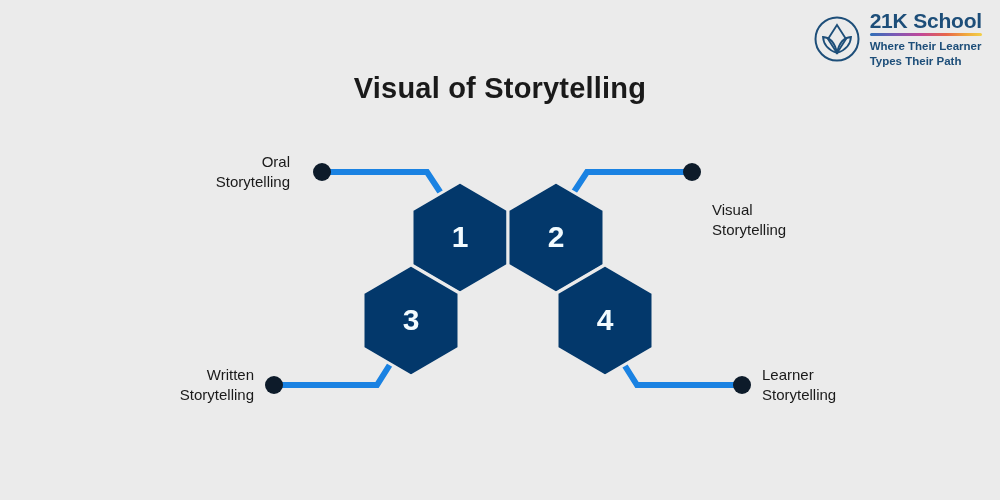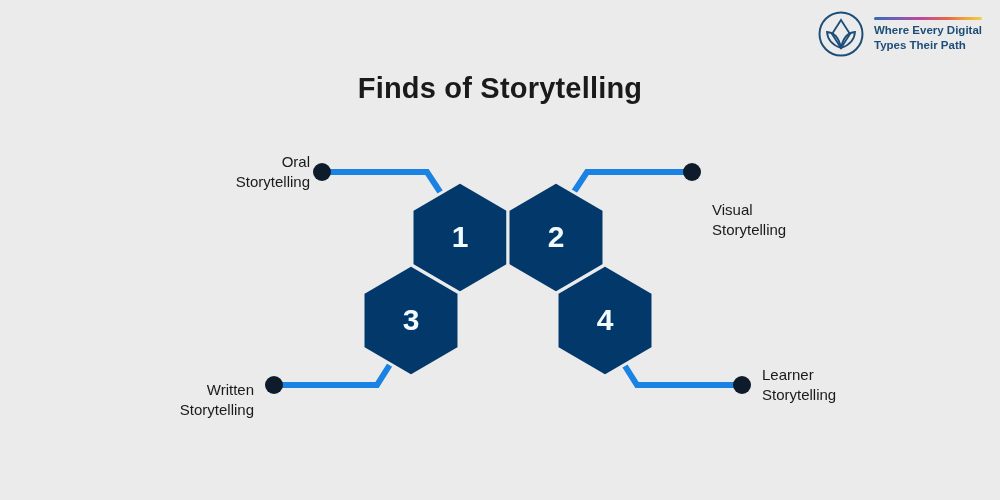--- a/index.html
+++ b/index.html
@@ -111,29 +111,30 @@
 <div id="stage">
 
   <div id="logo">
     <svg id="logo-mark" viewBox="0 0 48 48">
       <circle cx="24" cy="24" r="21.5" fill="none" stroke="#1d4e79" stroke-width="2"></circle>
       <path d="M24 10 L33 24 L24 38 L15 24 Z" fill="none" stroke="#1d4e79" stroke-width="1.8"></path>
       <path d="M24 38 C15 35 10.5 29 10 22 C17 22.5 22 28 24 38 Z" fill="none" stroke="#1d4e79" stroke-width="1.8"></path>
       <path d="M24 38 C33 35 37.5 29 38 22 C31 22.5 26 28 24 38 Z" fill="none" stroke="#1d4e79" stroke-width="1.8"></path>
     </svg>
     <div id="logo-text">
+      <div id="logo-name">21K School</div>
       <div id="logo-rule"></div>
       <div id="logo-tagline">
-        <div>Where Every Digital</div>
+        <div>Where Their Learner</div>
         <div>Types Their Path</div>
       </div>
     </div>
   </div>
 
-  <div id="title">Finds of Storytelling</div>
+  <div id="title">Visual of Storytelling</div>
 
   <svg id="diagram" viewBox="0 0 1000 500">
 
     <g>
       <path d="M322 172 L427 172 L452 210" fill="none" stroke="#1a82e2" stroke-width="6" stroke-linecap="butt" stroke-linejoin="miter"></path>
       <circle cx="322" cy="172" r="9" fill="#0d1b2a"></circle>
     </g>
 
     <g>
       <path d="M692 172 L587 172 L562 210" fill="none" stroke="#1a82e2" stroke-width="6" stroke-linecap="butt" stroke-linejoin="miter"></path>
@@ -164,31 +165,31 @@
       <path d="M411 265 L459 293 L459 348 L411 376 L363 348 L363 293 Z" fill="#03386b" stroke="#ebebeb" stroke-width="3"></path>
       <text class="hex-num" x="411" y="322">3</text>
     </g>
 
     <g>
       <path d="M605 265 L653 293 L653 348 L605 376 L557 348 L557 293 Z" fill="#03386b" stroke="#ebebeb" stroke-width="3"></path>
       <text class="hex-num" x="605" y="322">4</text>
     </g>
   </svg>
 
-  <div class="callout right-align" style="right:690px; top:152px;">
+  <div class="callout right-align" style="right:710px; top:152px;">
     <div>Oral</div>
     <div>Storytelling</div>
   </div>
 
   <div class="callout left-align" style="left:712px; top:152px;margin-top:48px;">
     <div>Visual</div>
     <div>Storytelling</div>
   </div>
 
-  <div class="callout right-align" style="right:746px; top:380px;">
+  <div class="callout right-align" style="right:746px; top:365px;">
     <div>Written</div>
     <div>Storytelling</div>
   </div>
 
   <div class="callout left-align" style="left:762px; top:365px;">
     <div>Learner</div>
     <div>Storytelling</div>
   </div>
 
 </div>

